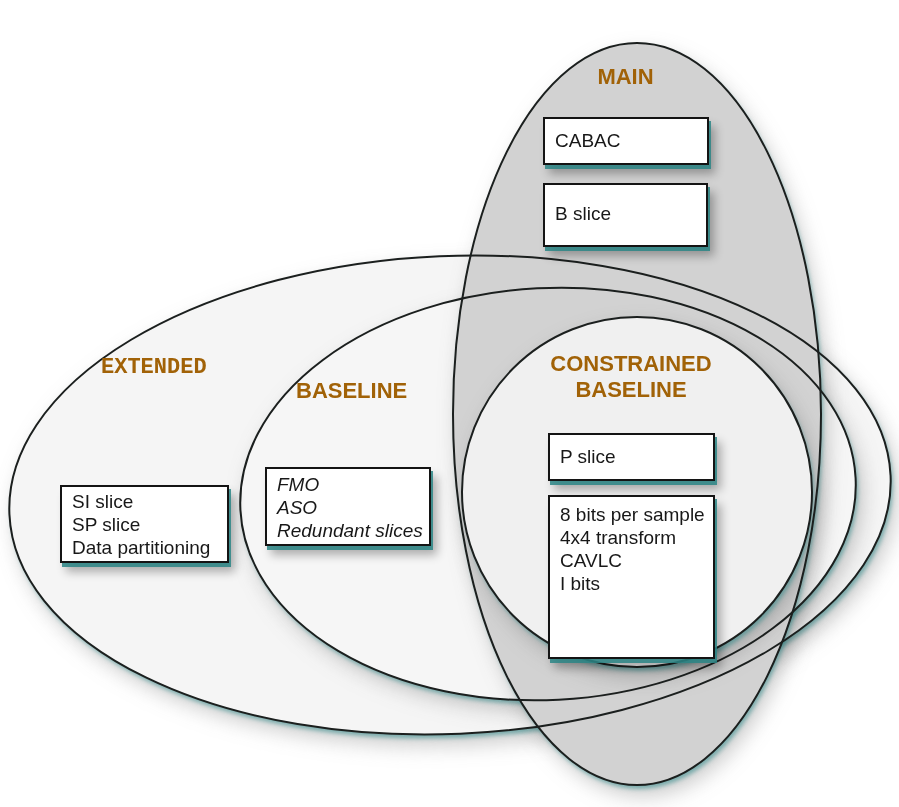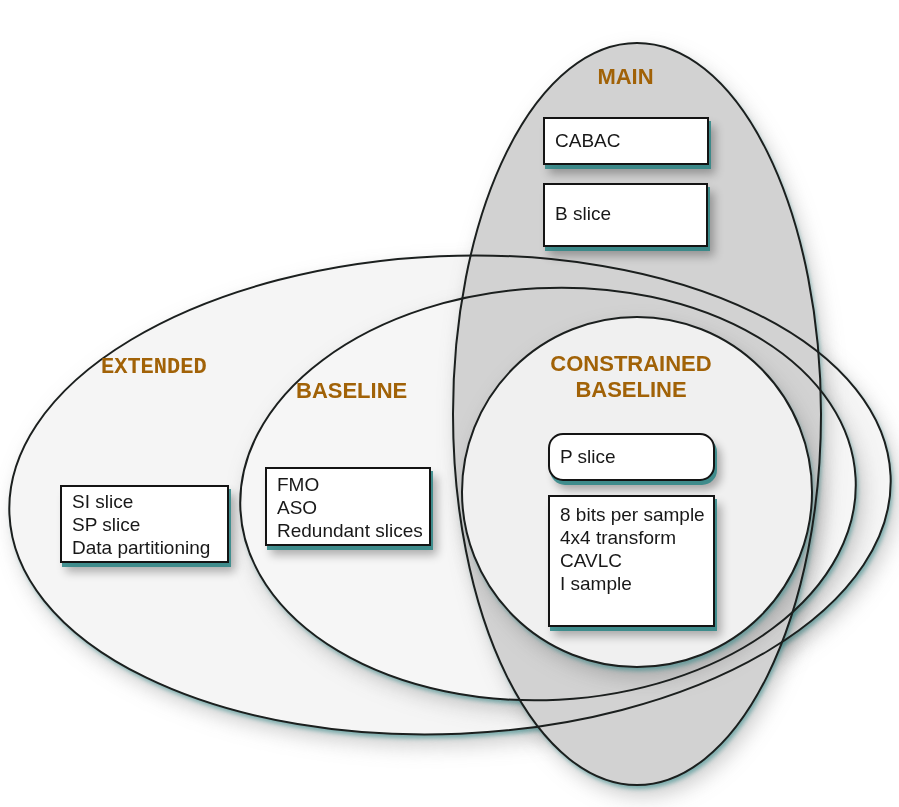--- a/index.html
+++ b/index.html
@@ -83,30 +83,30 @@
   <div class="feature-box" style="left:543px;top:183px;width:165px;height:64px;padding-top:17px;">
     <div class="line">B slice</div>
   </div>
 
   <div class="feature-box" style="left:60px;top:468px;width:169px;height:78px;padding-top:3px;margin-top:17px;">
     <div class="line">SI slice</div>
     <div class="line">SP slice</div>
     <div class="line">Data partitioning</div>
   </div>
 
-  <div class="feature-box" style="left:265px;top:467px;width:166px;height:79px;padding-top:4px;">
+  <div class="feature-box" style="left:265px;top:467px;width:166px;height:79px;padding-top:4px;font-style:italic;">
     <div class="line">FMO</div>
     <div class="line">ASO</div>
     <div class="line">Redundant slices</div>
   </div>
 
-  <div class="feature-box" style="left:548px;top:433px;width:167px;height:48px;padding-top:10px;border-radius:15px;">
+  <div class="feature-box" style="left:548px;top:433px;width:167px;height:48px;padding-top:10px;">
     <div class="line">P slice</div>
   </div>
 
-  <div class="feature-box" style="left:548px;top:495px;width:167px;height:132px;padding-top:6px;">
+  <div class="feature-box" style="left:548px;top:495px;width:167px;height:164px;padding-top:6px;">
     <div class="line">8 bits per sample</div>
     <div class="line">4x4 transform</div>
     <div class="line">CAVLC</div>
-    <div class="line">I sample</div>
+    <div class="line">I bits</div>
   </div>
 
 </div>
 
 </body></html>

